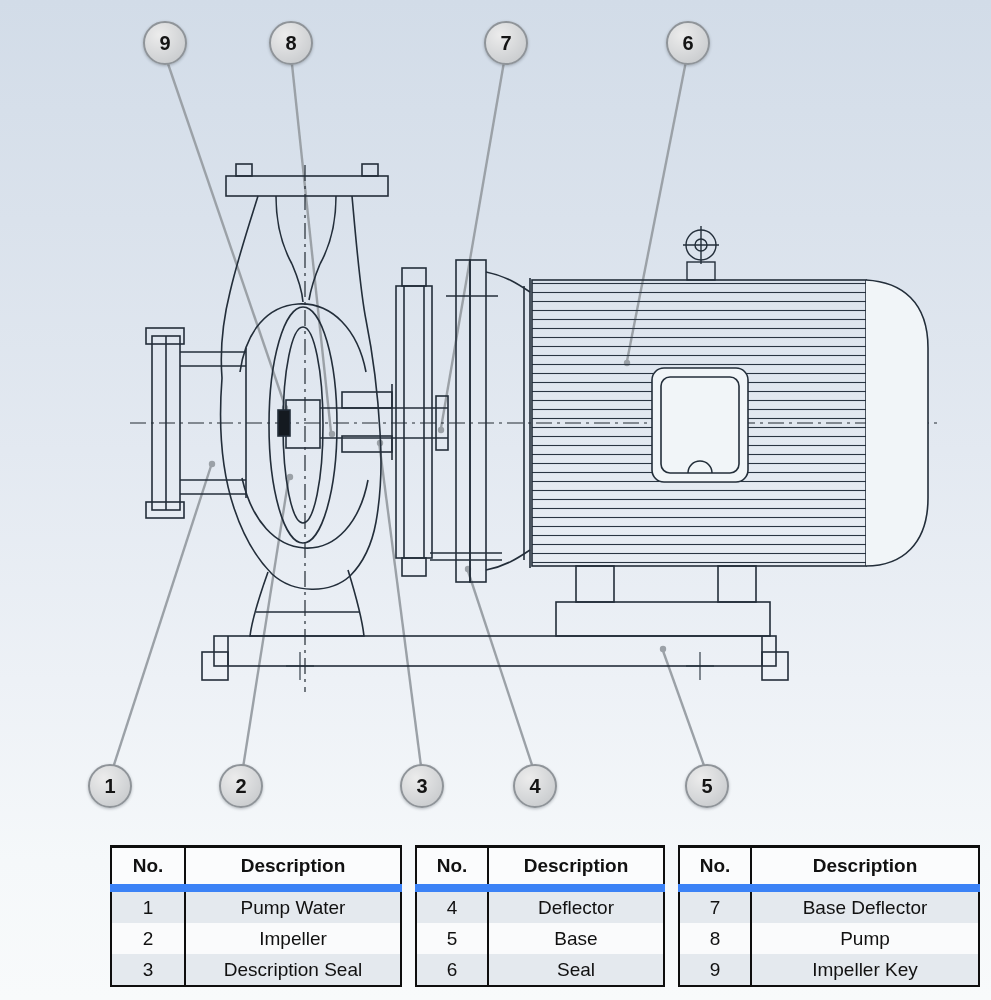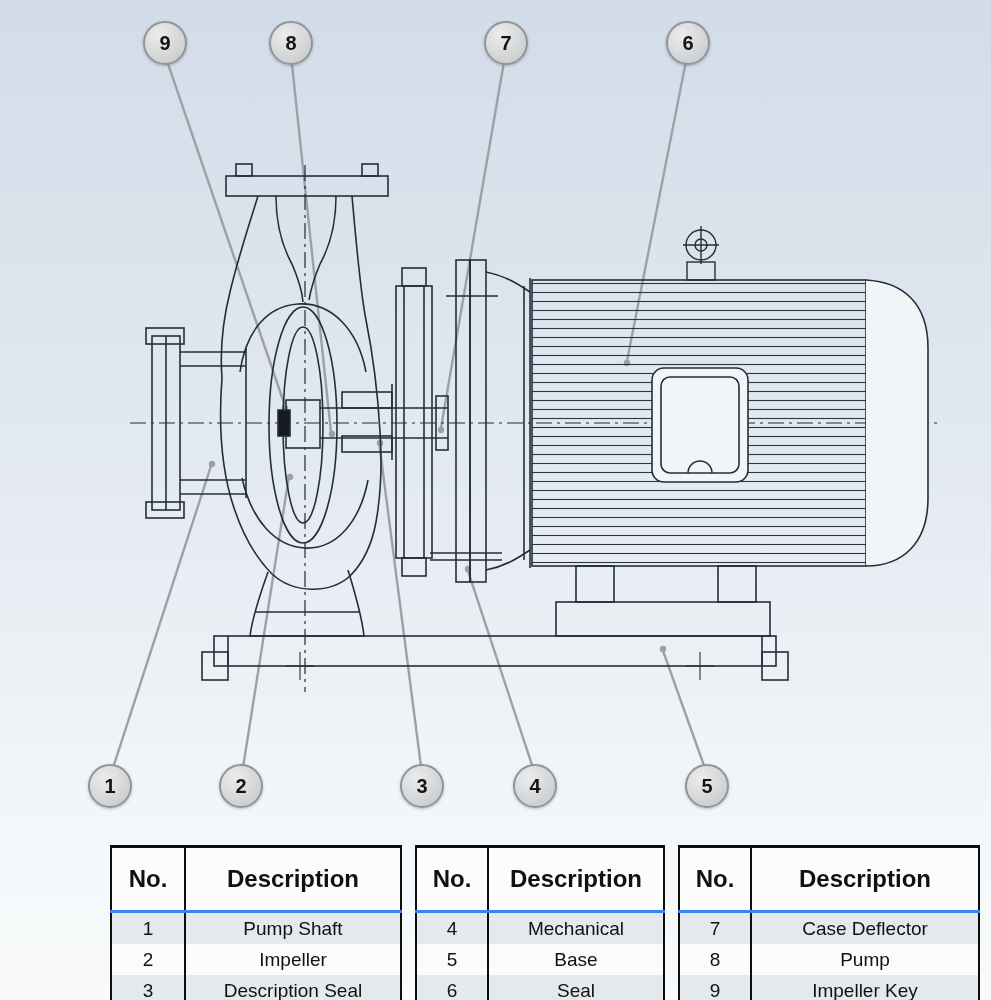--- a/index.html
+++ b/index.html
@@ -21,23 +21,23 @@
     display:flex;align-items:center;justify-content:center;
   }
   .callout-num{font-size:20px;font-weight:700;color:#141414;}
   .tables{position:absolute;left:110px;top:845px;display:flex;gap:13px;}
   table.parts{
     border-collapse:collapse;background:#fbfcfd;
     border:2px solid #0e0e0e;border-top-width:3px;
     font-size:19px;color:#111;
   }
   table.parts th{
-    font-weight:700;font-size:24px;
-    border-bottom:3px solid #3b82f6;
-    padding:17px 8px;height:26px;background:#fbfcfd;
+    font-weight:700;font-size:19px;
+    border-bottom:8px solid #3b82f6;
+    padding:5px 8px;height:26px;background:#fbfcfd;
   }
   table.parts td{padding:2px 8px;height:27px;text-align:center;}
   table.parts .sep{border-left:2px solid #0e0e0e;margin-left:12px;}
   table.parts tbody tr:nth-child(odd){background:#e4e9ee;}
   table.parts tbody tr:nth-child(even){background:#fafbfc;}
   .w-no1{width:56px;} .w-desc1{width:198px;}
   .w-no2{width:54px;} .w-desc2{width:158px;}
   .w-no3{width:54px;} .w-desc3{width:210px;}
 </style>
 </head>
@@ -226,21 +226,21 @@
     <table class="parts">
       <thead>
         <tr>
           <th class="w-no1">No.</th>
           <th class="w-desc1 sep">Description</th>
         </tr>
       </thead>
       <tbody>
         <tr>
           <td>1</td>
-          <td class="sep">Pump Shaft</td>
+          <td class="sep">Pump Water</td>
         </tr>
         <tr>
           <td>2</td>
           <td class="sep">Impeller</td>
         </tr>
         <tr>
           <td>3</td>
           <td class="sep">Description Seal</td>
         </tr>
       </tbody>
@@ -249,21 +249,21 @@
     <table class="parts">
       <thead>
         <tr>
           <th class="w-no2">No.</th>
           <th class="w-desc2 sep">Description</th>
         </tr>
       </thead>
       <tbody>
         <tr>
           <td>4</td>
-          <td class="sep">Mechanical</td>
+          <td class="sep">Deflector</td>
         </tr>
         <tr>
           <td>5</td>
           <td class="sep">Base</td>
         </tr>
         <tr>
           <td>6</td>
           <td class="sep">Seal</td>
         </tr>
       </tbody>
@@ -272,21 +272,21 @@
     <table class="parts">
       <thead>
         <tr>
           <th class="w-no3">No.</th>
           <th class="w-desc3 sep">Description</th>
         </tr>
       </thead>
       <tbody>
         <tr>
           <td>7</td>
-          <td class="sep">Case Deflector</td>
+          <td class="sep">Base Deflector</td>
         </tr>
         <tr>
           <td>8</td>
           <td class="sep">Pump</td>
         </tr>
         <tr>
           <td>9</td>
           <td class="sep">Impeller Key</td>
         </tr>
       </tbody>

